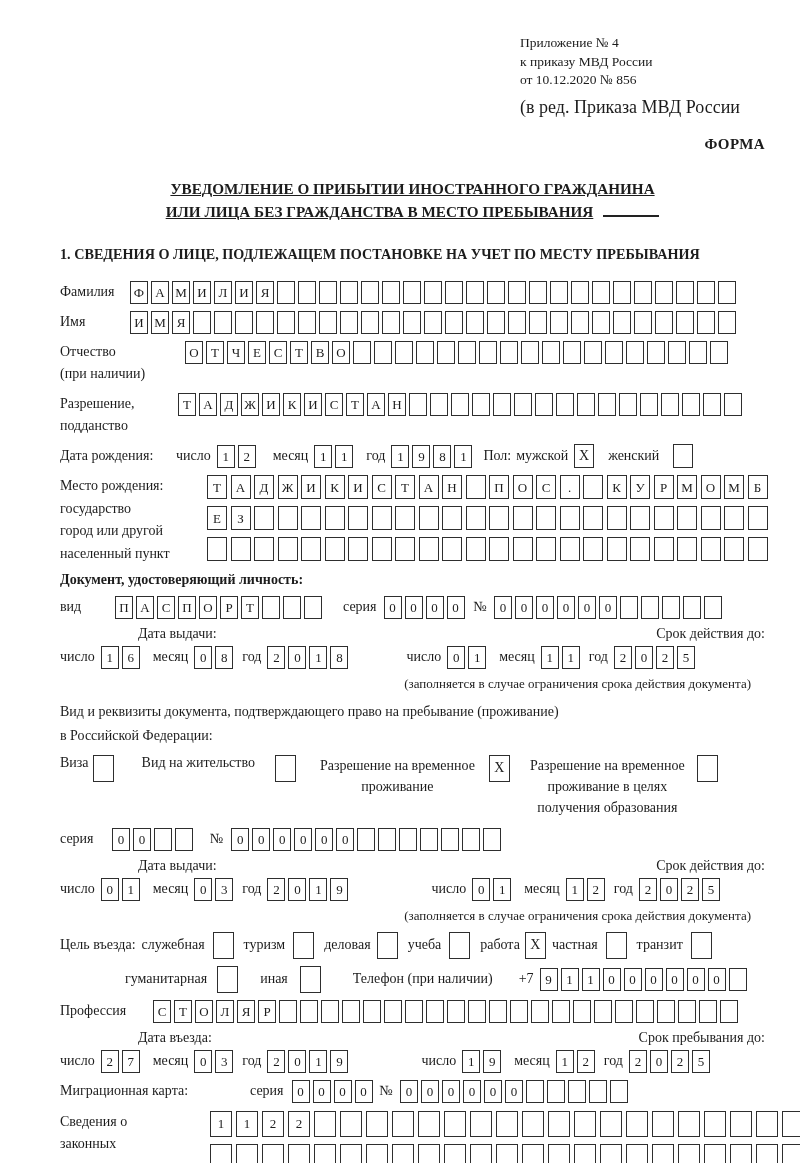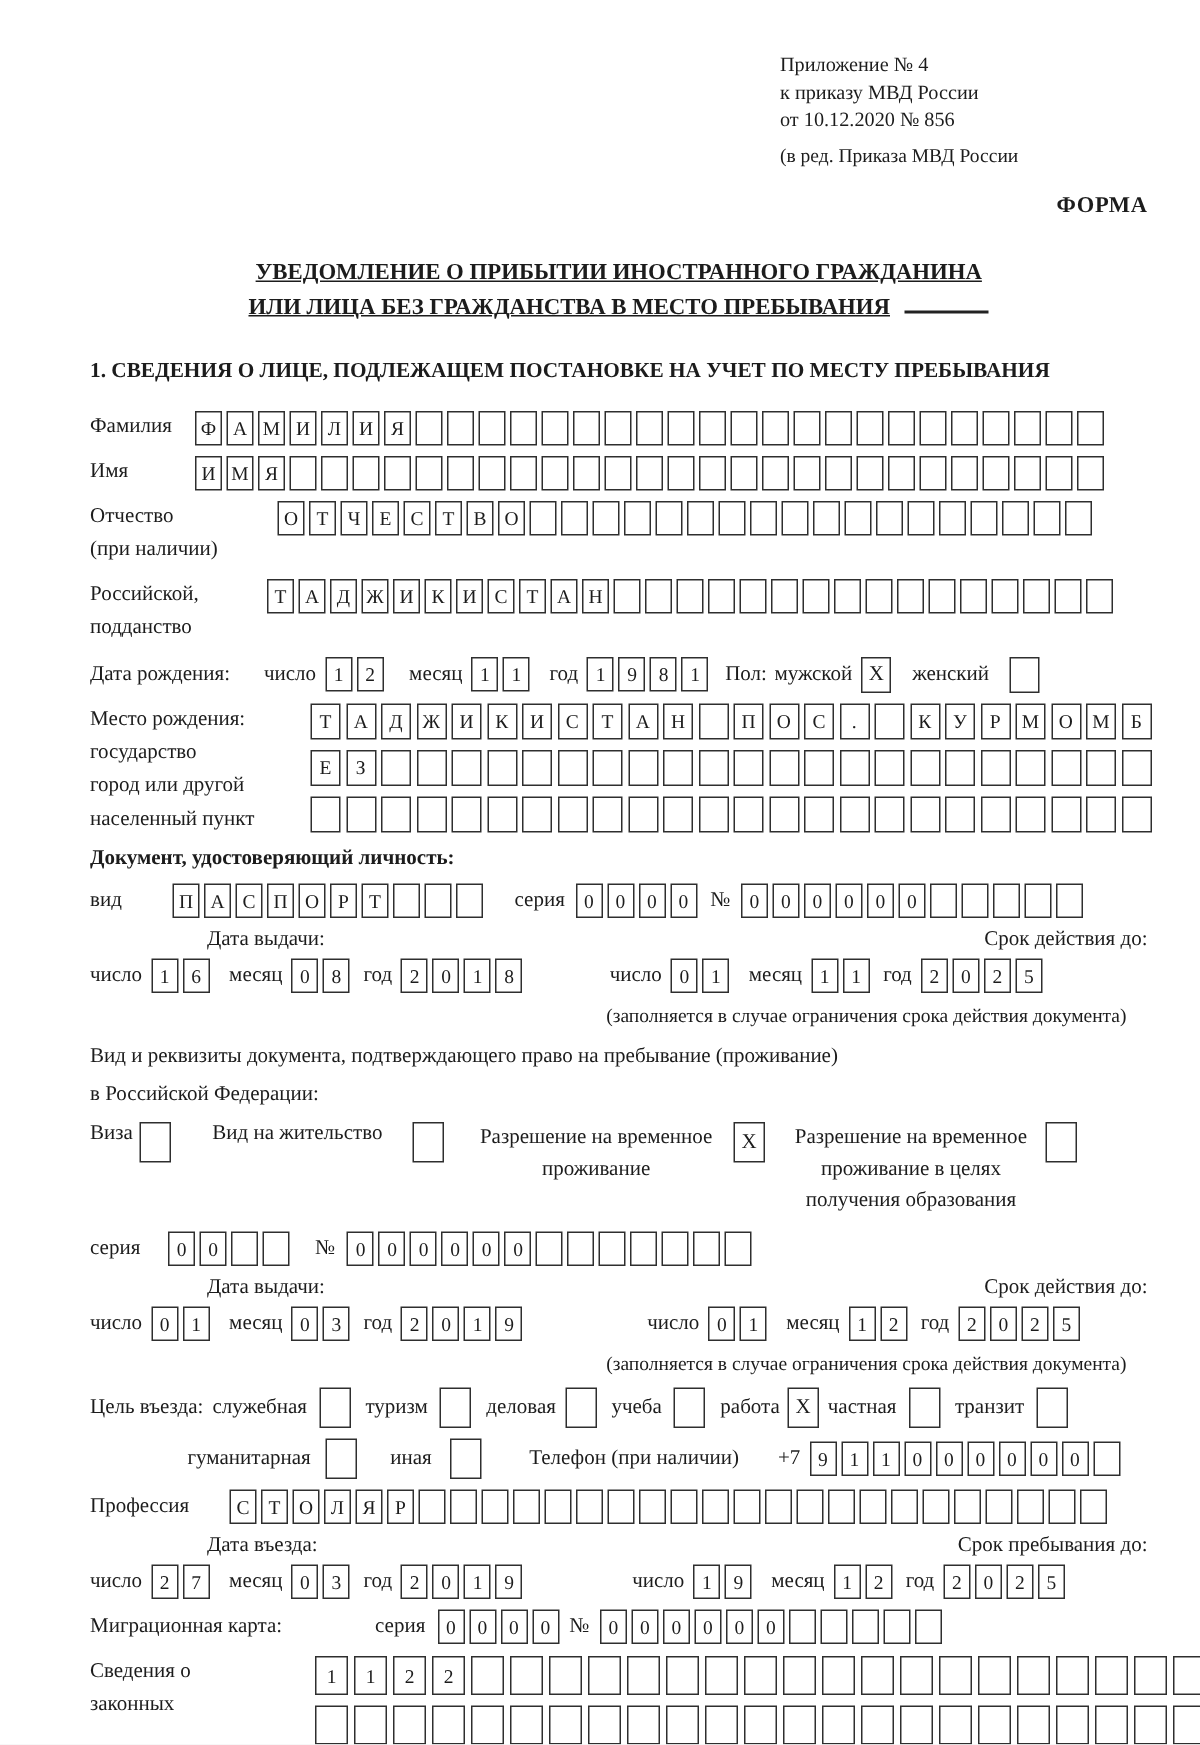--- a/index.html
+++ b/index.html
@@ -2,21 +2,21 @@
 <html><head>
 <meta charset="utf-8">
 <style>
   html,body{margin:0;padding:0;background:#f2f2f2;}
   .page{
     width:800px;height:1163px;margin:0 auto;background:#ffffff;color:#1c1c1c;
     font-family:"Liberation Serif","DejaVu Serif",serif;
     box-sizing:border-box;padding:34px 35px 0 60px;overflow:hidden;position:relative;
   }
   .annex{margin-left:460px;font-size:13.5px;line-height:1.38;}
-  .edition{margin-left:460px;font-size:13px;line-height:1.38;margin-top:5px;}
+  .edition{margin-left:460px;font-size:18px;line-height:1.38;margin-top:5px;}
   .form-label{text-align:right;font-weight:bold;font-size:15px;margin-top:16px;letter-spacing:.4px;}
   .title{ text-align:center;font-weight:bold;font-size:15.2px;line-height:1.55;margin-top:24px;text-decoration:underline;}
   .title-underline{display:inline-block;width:56px;height:13px;border-bottom:2px solid #222;margin-left:10px;}
   .sec-heading{font-weight:bold;font-size:14.2px;margin-top:22px;margin-bottom:18px;}
   .row{display:flex;align-items:center;margin-bottom:7px;}
   .row.top{align-items:flex-start;}
   .lbl{font-size:14px;flex:none;}
   .lbl2{font-size:14px;line-height:1.6;flex:none;}
   .cells{display:inline-flex;flex:none;}
   .cell{
@@ -163,21 +163,21 @@
         <span class="cell"></span>
         <span class="cell"></span>
         <span class="cell"></span>
         <span class="cell"></span>
         <span class="cell"></span>
       </span>
   </div>
 
   <div class="row top">
     <span class="lbl2" style="width:118px">
-      <div>Российской,</div>
+      <div>Разрешение,</div>
       <div>подданство</div>
     </span>
     <span class="cells">
         <span class="cell">Т</span>
         <span class="cell">А</span>
         <span class="cell">Д</span>
         <span class="cell">Ж</span>
         <span class="cell">И</span>
         <span class="cell">К</span>
         <span class="cell">И</span>

